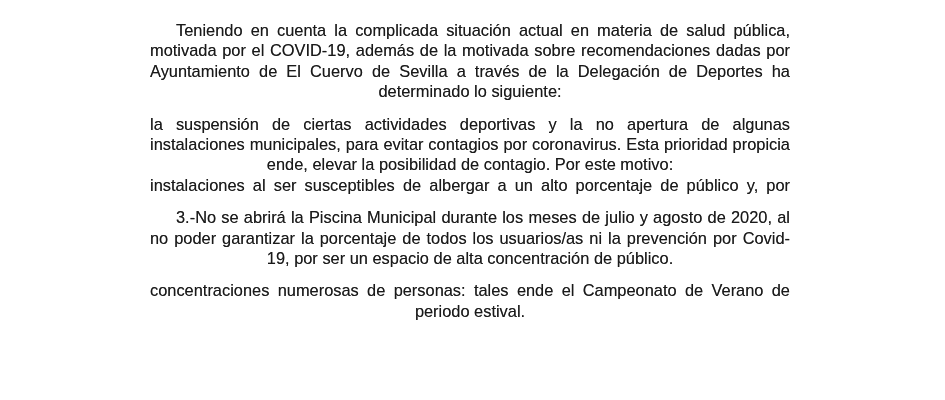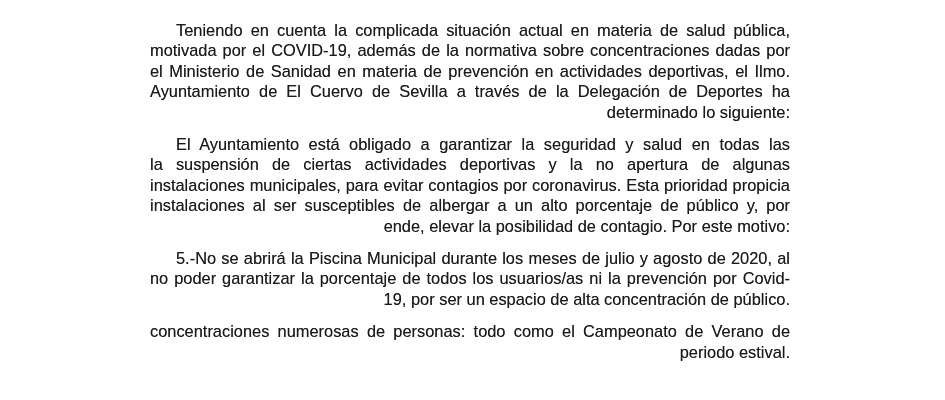--- a/index.html
+++ b/index.html
@@ -35,51 +35,49 @@
     margin: 0 0 12px 0;
   }
   .line {
     text-align: justify;
     text-align-last: justify;
   }
   .line.indent {
     text-indent: 26px;
   }
   .line.plast {
-    text-align: right;
+    text-align: center;
     text-align-last: auto;
   }
 </style>
 </head>
 <body>
 
 <div class="page">
   <div class="textblock">
 
     <div class="paragraph">
       <div class="line indent">Teniendo en cuenta la complicada situación actual en materia de salud pública,</div>
-      <div class="line">motivada por el COVID-19, además de la normativa sobre concentraciones dadas por</div>
-      <div class="line">el Ministerio de Sanidad en materia de prevención en actividades deportivas, el Ilmo.</div>
+      <div class="line">motivada por el COVID-19, además de la motivada sobre recomendaciones dadas por</div>
       <div class="line">Ayuntamiento de El Cuervo de Sevilla a través de la Delegación de Deportes ha</div>
       <div class="line plast">determinado lo siguiente:</div>
     </div>
 
     <div class="paragraph">
-      <div class="line indent">El Ayuntamiento está obligado a garantizar la seguridad y salud en todas las</div>
       <div class="line">la suspensión de ciertas actividades deportivas y la no apertura de algunas</div>
       <div class="line">instalaciones municipales, para evitar contagios por coronavirus. Esta prioridad propicia</div>
+      <div class="line plast">ende, elevar la posibilidad de contagio. Por este motivo:</div>
       <div class="line">instalaciones al ser susceptibles de albergar a un alto porcentaje de público y, por</div>
-      <div class="line plast">ende, elevar la posibilidad de contagio. Por este motivo:</div>
     </div>
 
     <div class="paragraph">
-      <div class="line indent">5.-No se abrirá la Piscina Municipal durante los meses de julio y agosto de 2020, al</div>
+      <div class="line indent">3.-No se abrirá la Piscina Municipal durante los meses de julio y agosto de 2020, al</div>
       <div class="line">no poder garantizar la porcentaje de todos los usuarios/as ni la prevención por Covid-</div>
       <div class="line plast">19, por ser un espacio de alta concentración de público.</div>
     </div>
 
     <div class="paragraph">
-      <div class="line">concentraciones numerosas de personas: todo como el Campeonato de Verano de</div>
+      <div class="line">concentraciones numerosas de personas: tales ende el Campeonato de Verano de</div>
       <div class="line plast">periodo estival.</div>
     </div>
 
   </div>
 </div>
 
 </body></html>

